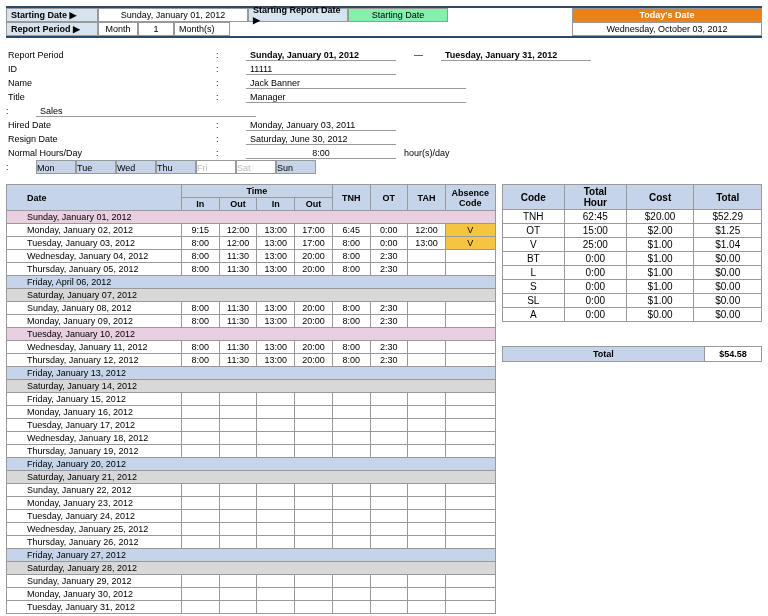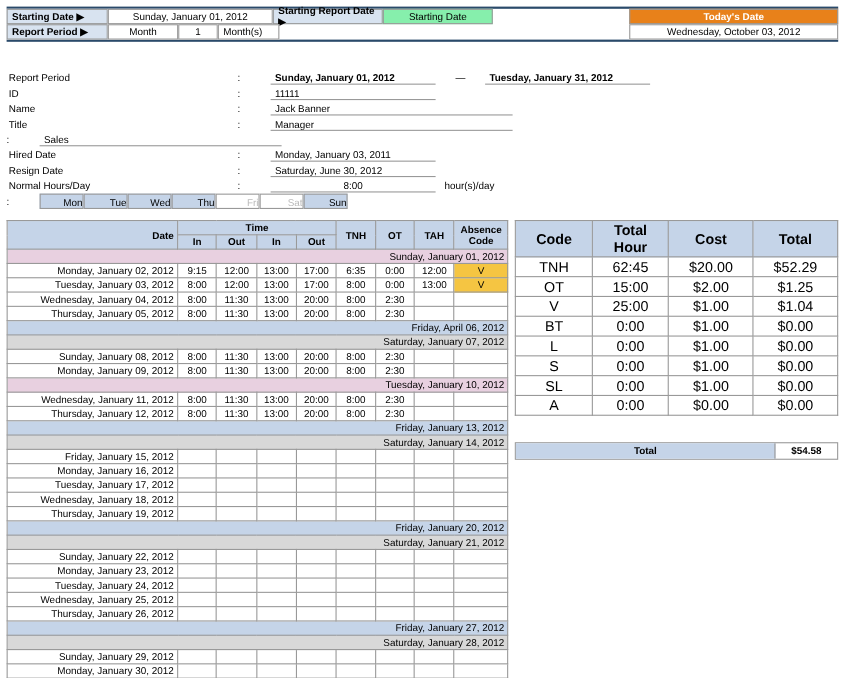--- a/index.html
+++ b/index.html
@@ -5,51 +5,51 @@
 * { box-sizing: border-box; margin: 0; padding: 0; }
 body { font-family: Arial, sans-serif; font-size: 9px; background: #fff; width: 768px; color: #000; }
 .wrap { padding: 6px; }
 .topbar { display: flex; border-top: 2px solid #2a4a6a; border-bottom: 2px solid #2a4a6a; }
 .topbar-left { flex: 1; }
 .topbar-row { display: flex; }
 .tbl-cell { border: 1px solid #999; padding: 1px 4px; height: 14px; display: flex; align-items: center; }
 .tb-lbl { width: 92px; background: #d8e3f0; font-weight: bold; }
 .tb-val { background: #fff; }
 .tb-date { width: 150px; justify-content: center; }
-.tb-month { width: 64px; justify-content: center; text-align: center; }
+.tb-month { width: 40px; justify-content: center; text-align: center; }
 .tb-num { width: 36px; justify-content: center; }
 .tb-months { width: 56px; }
 .tb-srd { width: 100px; background: #d8e3f0; font-weight: bold; justify-content: center; }
 .tb-sd { width: 100px; background: #86efac; justify-content: center; }
 .today-col { margin-left: auto; }
 .today-h { background: #e8811a; color: #fff; font-weight: bold; text-align: center; border: 1px solid #999; padding: 1px 4px; width: 190px; height: 14px; }
 .today-v { background: #fff; border: 1px solid #999; text-align: center; padding: 1px 4px; width: 190px; height: 14px; }
-.info { margin-top: 26px; }
+.info { margin-top: 10px; }
 .info-row { display: flex; height: 14px; align-items: center; }
 .info-lbl { width: 210px; padding-left: 2px; }
 .info-colon { width: 30px; text-align: left; }
 .info-val { border-bottom: 1px solid #999; padding: 0 4px; min-width: 150px; font-weight: bold; }
 .info-val.nb { font-weight: normal; }
 .info-dash { padding: 0 18px; }
 .wd-days { display: flex; }
-.wd-day { width: 40px; text-align: right; border: 1px solid #999; background: #c5d4e8; height: 14px; line-height: 14px; }
+.wd-day { width: 40px; text-align: left; border: 1px solid #999; background: #c5d4e8; height: 14px; line-height: 14px; }
 .wd-day.off { background: #fff; color: #bbb; }
 .main { display: flex; margin-top: 10px; gap: 6px; }
 .atable { border-collapse: collapse; }
 .atable th, .atable td { border: 1px solid #999; padding: 1px 3px; font-size: 9px; text-align: center; height: 13px; }
 .atable th { background: #c5d4e8; font-weight: bold; }
-.atable .date-col { width: 178px; text-align: right; padding-left: 9px; }
+.atable .date-col { width: 178px; text-align: left; padding-left: 20px; }
 .atable .tcol { width: 38px; }
 .atable .abscode { width: 50px; }
 .ph-pink td { background: #e8d0e0; text-align: left; }
 .ph-blue td { background: #c5d4e8; text-align: left; }
 .ph-gray td { background: #d8d8d8; text-align: left; }
 .abs-v { background: #f5c542 !important; }
 .summary { border-collapse: collapse; align-self: flex-start; }
-.summary th, .summary td { border: 1px solid #999; padding: 1px 18px; font-size: 13px; text-align: center; height: 13px; }
+.summary th, .summary td { border: 1px solid #999; padding: 1px 18px; font-size: 10px; text-align: center; height: 13px; }
 .summary th { background: #c5d4e8; font-weight: bold; }
 .summary .sc { width: 44px; }
 .total-row { display: flex; margin-top: 24px; border: 1px solid #999; }
 .total-row .tl { flex: 1; background: #c5d4e8; font-weight: bold; text-align: center; padding: 2px; border-right: 1px solid #999; }
 .total-row .tv { width: 56px; font-weight: bold; text-align: center; padding: 2px; }
 </style>
 </head>
 <body>
 
 <div class="wrap">
@@ -152,21 +152,21 @@
       <tbody id="att-body">
           <tr class="ph-pink">
             <td colspan="9" class="date-col">Sunday, January 01, 2012</td>
           </tr>
           <tr>
             <td class="date-col">Monday, January 02, 2012</td>
             <td class="tcol">9:15</td>
             <td class="tcol">12:00</td>
             <td class="tcol">13:00</td>
             <td class="tcol">17:00</td>
-            <td class="tcol">6:35</td>
+            <td class="tcol">6:45</td>
             <td class="tcol">0:00</td>
             <td class="tcol">12:00</td>
             <td class="abscode abs-v">V</td>
           </tr>
           <tr>
             <td class="date-col">Tuesday, January 03, 2012</td>
             <td class="tcol">8:00</td>
             <td class="tcol">12:00</td>
             <td class="tcol">13:00</td>
             <td class="tcol">17:00</td>

